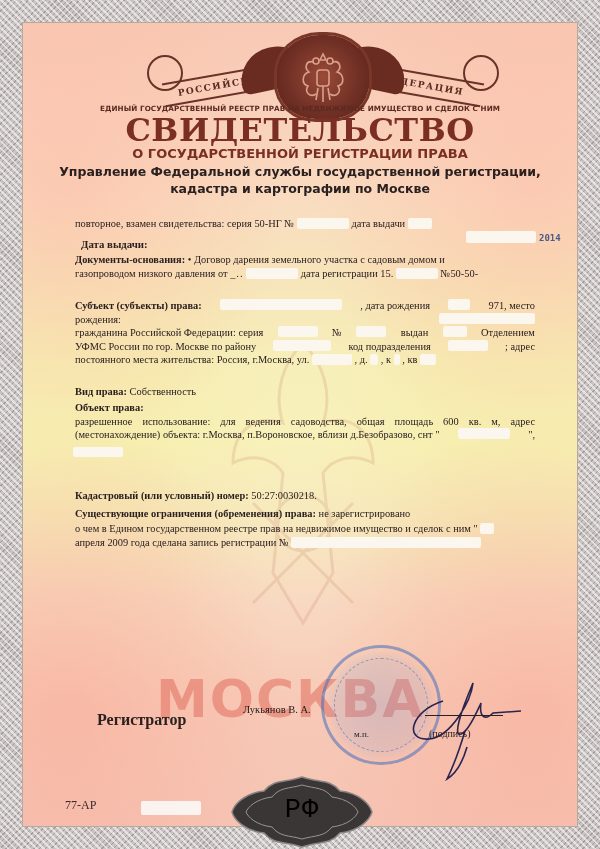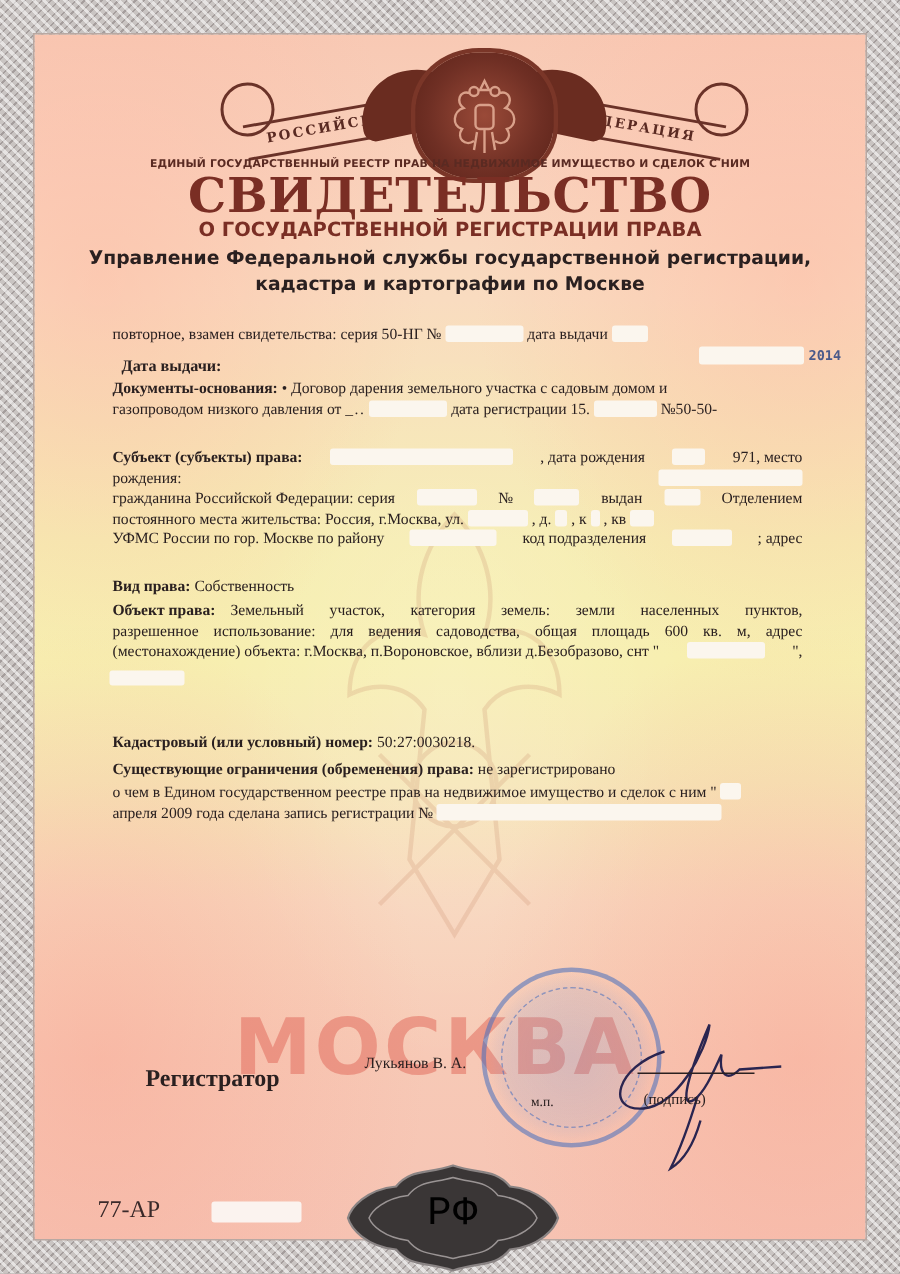--- a/index.html
+++ b/index.html
@@ -112,21 +112,21 @@
     content: ""; position: absolute; inset: 10px; border-radius: 50%; border: 1px dashed rgba(70,110,190,0.55);
   }
   .signature { position: absolute; left: 380px; top: 660px; width: 140px; height: 120px; }
 
   .registrar-label { position: absolute; left: 96px; top: 710px; font-weight: bold; font-size: 16px; }
   .registrar-name { position: absolute; left: 242px; top: 703px; font-size: 10.5px; }
   .sign-line { position: absolute; left: 425px; top: 714px; width: 78px; border-top: 1px solid #2a2020; }
   .mp-label { position: absolute; left: 353px; top: 728px; font-size: 9px; }
   .sign-label { position: absolute; left: 440px; top: 727px; font-size: 10px; }
 
-  .series { position: absolute; left: 64px; top: 797px; font-size: 16px; color: #3a2a2a; }
+  .series { position: absolute; left: 64px; top: 797px; font-size: 12px; color: #3a2a2a; }
   .series-redact { position: absolute; left: 140px; top: 800px; width: 60px; height: 14px; background: #fbf3ef; border-radius: 2px; }
 
   .rf-emblem {
     position: absolute; left: 230px; top: 775px; width: 144px; height: 74px;
   }
   .rf-text {
     position: absolute; left: 0; right: 0; top: 20px; text-align: center; font-family: Liberation Mono, monospace;
     font-size: 27px; color: #000000; letter-spacing: 1px;
   }
 </style>
@@ -214,48 +214,47 @@
     </div>
     <div style="display:flex; justify-content:space-between;">
       <span>гражданина Российской Федерации: серия</span>
       <span class="redact" style="width:40px;"></span>
       <span>№</span>
       <span class="redact" style="width:30px;"></span>
       <span>выдан</span>
       <span class="redact" style="width:24px;"></span>
       <span>Отделением</span>
     </div>
+    <div style="display:flex; justify-content:space-between;">
+      <span>УФМС России по гор. Москве по району</span>
+      <span class="redact" style="width:58px;"></span>
+      <span>код подразделения</span>
+      <span class="redact" style="width:40px;"></span>
+      <span>; адрес</span>
+    </div>
     <div>
       <span>постоянного места жительства: Россия, г.Москва, ул.</span>
       <span class="redact" style="width:40px;"></span>
       <span>, д.</span>
       <span class="redact" style="width:8px;"></span>
       <span>, к</span>
       <span class="redact" style="width:6px;"></span>
       <span>, кв</span>
       <span class="redact" style="width:16px;"></span>
     </div>
-    <div style="display:flex; justify-content:space-between;">
-      <span>УФМС России по гор. Москве по району</span>
-      <span class="redact" style="width:58px;"></span>
-      <span>код подразделения</span>
-      <span class="redact" style="width:40px;"></span>
-      <span>; адрес</span>
-    </div>
   </div>
 
   <div class="body-text" style="top:362px; left:52px;">
     <span class="b">Вид права:</span>
     <span>Собственность</span>
   </div>
 
   <div class="body-text" style="top:378px; left:52px; width:460px;">
     <div style="display:flex; justify-content:space-between;">
       <span class="b">Объект права:</span>
-      <span style="margin-left:10px; flex:1; text-align:justify; text-align-last:justify;">Земельный участок, категория земель: земли населенных пунктов,</span>
     </div>
     <div class="just just-last">разрешенное использование: для ведения садоводства, общая площадь 600 кв. м, адрес</div>
     <div style="display:flex; justify-content:space-between;">
       <span>(местонахождение) объекта: г.Москва, п.Вороновское, вблизи д.Безобразово, снт "</span>
       <span class="redact" style="width:52px;"></span>
       <span>",</span>
     </div>
   </div>
   <div class="redact" style="position:absolute; left:50px; top:424px; width:50px; height:10px;"></div>
 

